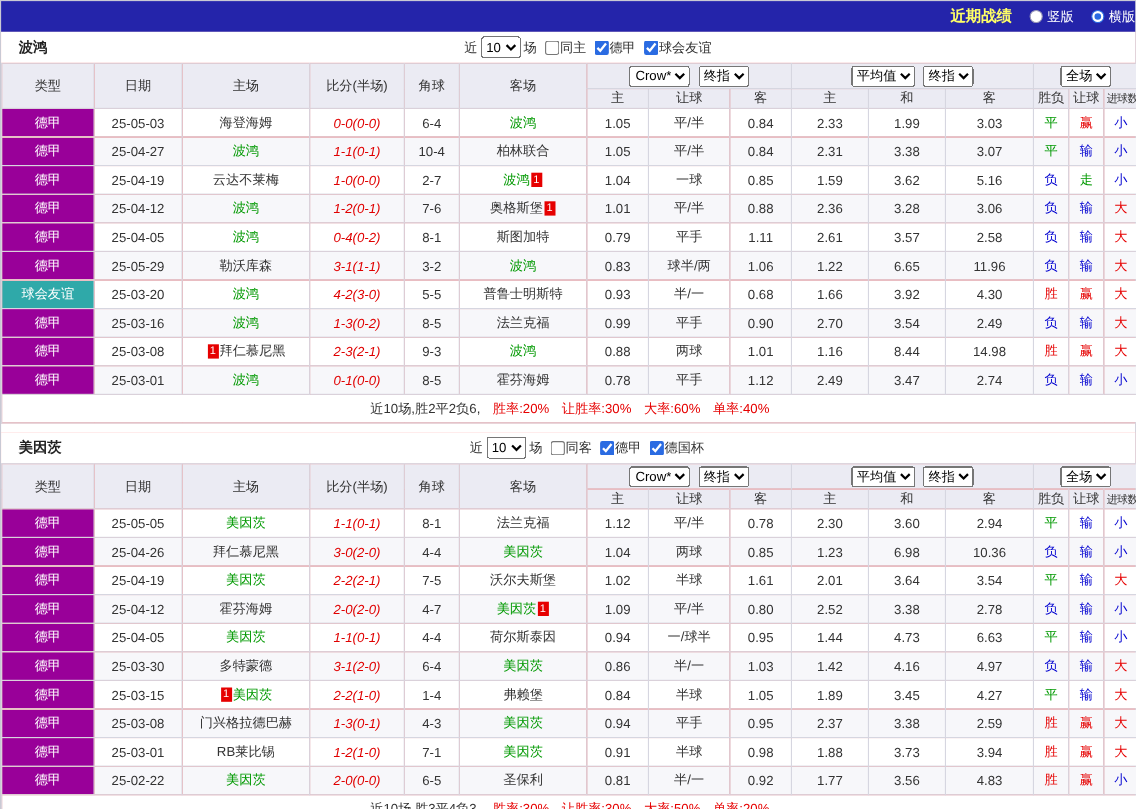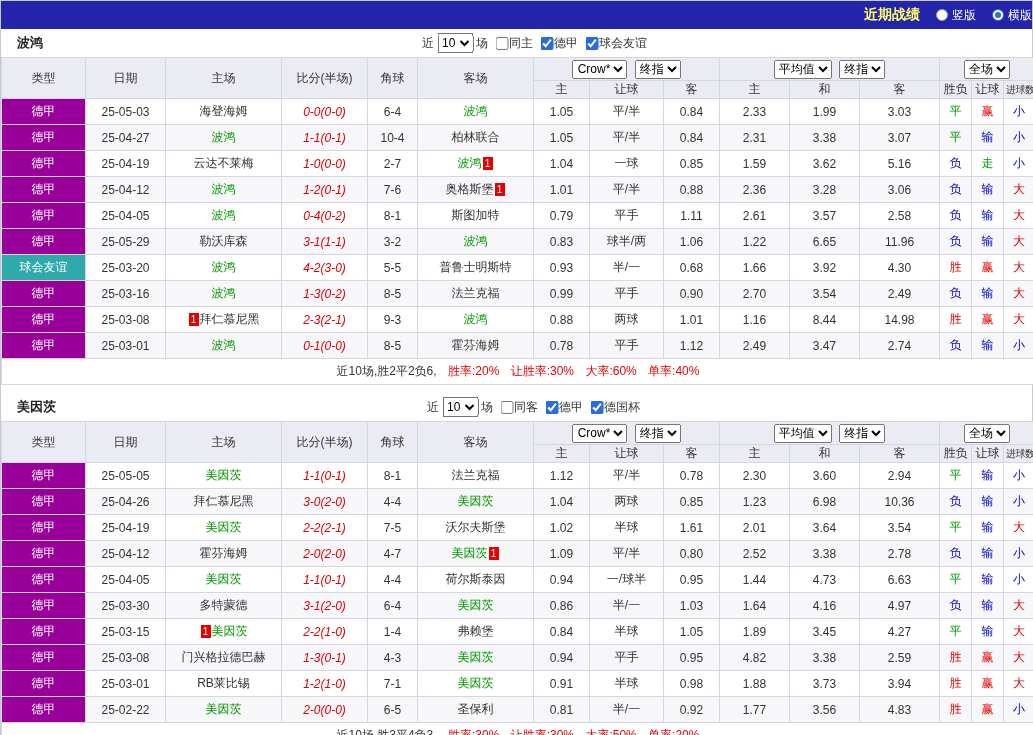--- a/index.html
+++ b/index.html
@@ -556,21 +556,21 @@
           <tr class="alt">
             <td class="type-cell" style="background: rgb(153, 0, 153);">德甲</td>
             <td>25-03-30</td>
             <td><span class="team-link">多特蒙德</span></td>
             <td class="score-cell">3-1(2-0)</td>
             <td>6-4</td>
             <td><span class="team-link focus">美因茨</span></td>
             <td>0.86</td>
             <td>半/一</td>
             <td>1.03</td>
-            <td>1.64</td>
+            <td>1.42</td>
             <td>4.16</td>
             <td>4.97</td>
             <td style="color: rgb(0, 0, 208);">负</td>
             <td style="color: rgb(0, 0, 208);">输</td>
             <td style="color: rgb(230, 0, 0);">大</td>
           </tr>
           <tr>
             <td class="type-cell" style="background: rgb(153, 0, 153);">德甲</td>
             <td>25-03-15</td>
             <td><span class="red-badge">1</span><span class="team-link focus">美因茨</span></td>
@@ -590,21 +590,21 @@
           <tr class="alt">
             <td class="type-cell" style="background: rgb(153, 0, 153);">德甲</td>
             <td>25-03-08</td>
             <td><span class="team-link">门兴格拉德巴赫</span></td>
             <td class="score-cell">1-3(0-1)</td>
             <td>4-3</td>
             <td><span class="team-link focus">美因茨</span></td>
             <td>0.94</td>
             <td>平手</td>
             <td>0.95</td>
-            <td>4.82</td>
+            <td>2.37</td>
             <td>3.38</td>
             <td>2.59</td>
             <td style="color: rgb(230, 0, 0);">胜</td>
             <td style="color: rgb(230, 0, 0);">赢</td>
             <td style="color: rgb(230, 0, 0);">大</td>
           </tr>
           <tr>
             <td class="type-cell" style="background: rgb(153, 0, 153);">德甲</td>
             <td>25-03-01</td>
             <td><span class="team-link">RB莱比锡</span></td>

